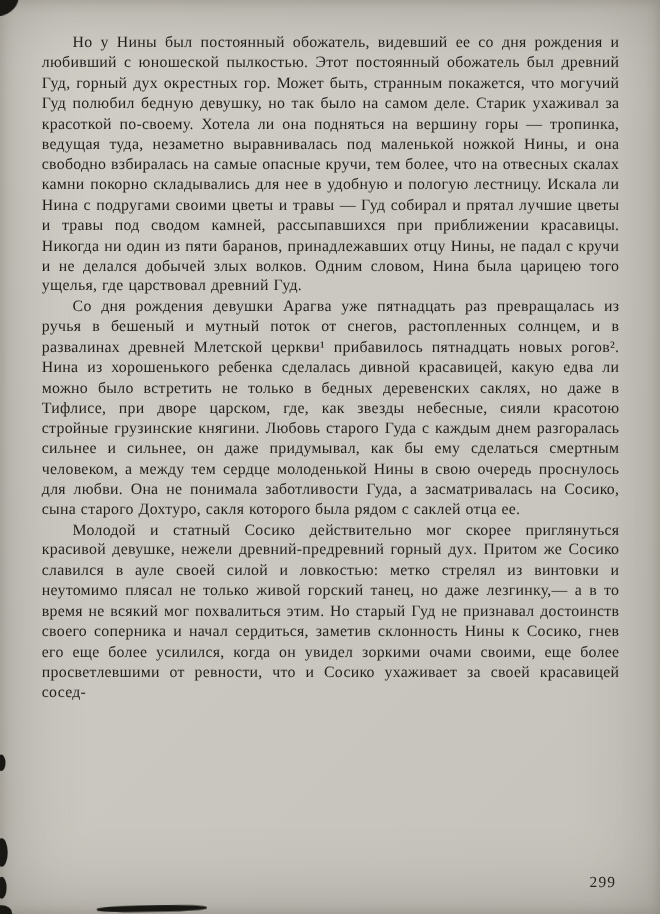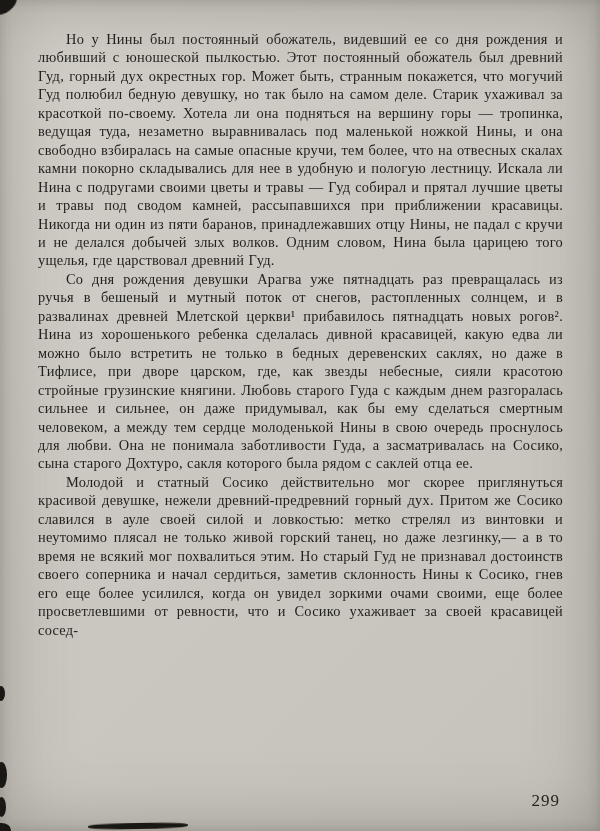--- a/index.html
+++ b/index.html
@@ -31,21 +31,21 @@
     word-spacing: 0.5px;
   }
   .text-block p {
     margin: 0;
     text-indent: 28px;
   }
   .page-number {
     position: absolute;
     right: 40px;
     bottom: 20px;
-    font-size: 17px;
+    font-size: 14px;
     letter-spacing: 1px;
     color: #26241f;
   }
   
   .artifact {
     position: absolute;
     background: #191814;
     filter: blur(0.7px);
     pointer-events: none;
   }

